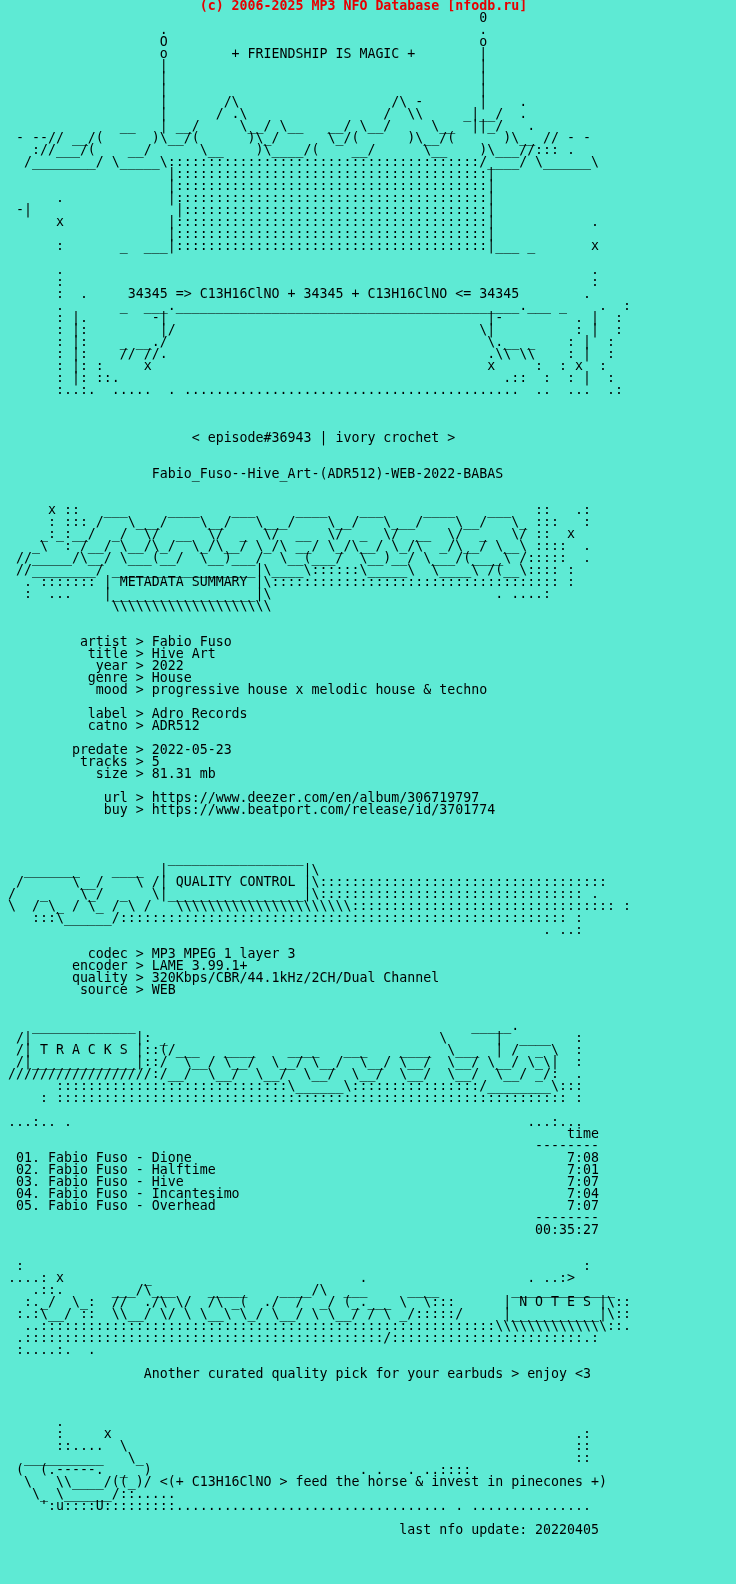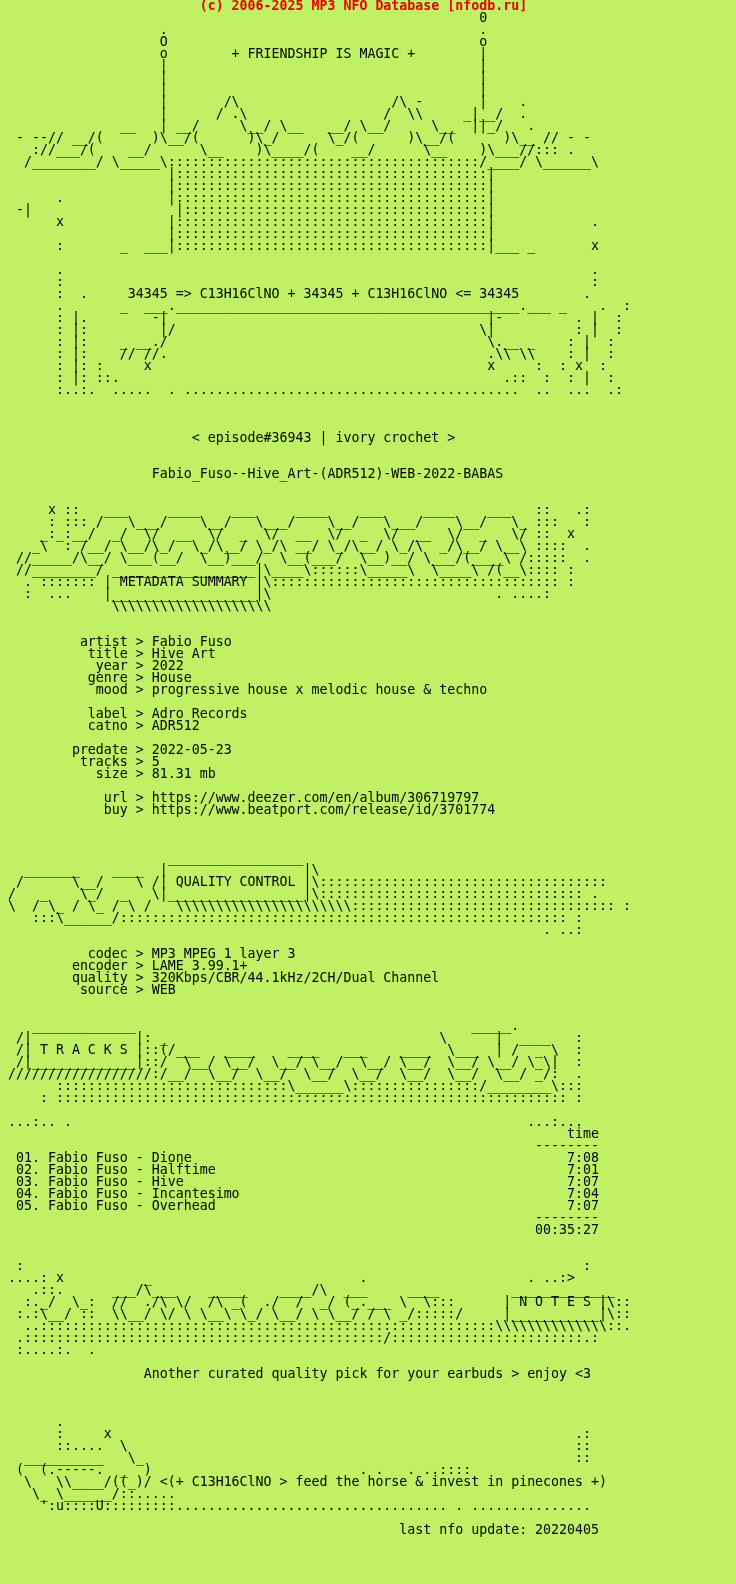--- a/index.html
+++ b/index.html
@@ -4,21 +4,21 @@
 <style>
   html, body {
     margin: 0;
     padding: 0;
     background: #ffffff;
   }
   .page {
     position: relative;
     width: 736px;
     height: 1584px;
-    background: #bef264;
+    background: #5eead4;
     overflow: hidden;
   }
   pre {
     margin: 0;
     padding: 0 0 0 8px;
     font-family: "DejaVu Sans Mono", monospace;
     font-size: 13.28px;
     line-height: 12px;
     white-space: pre;
     color: #000000;

